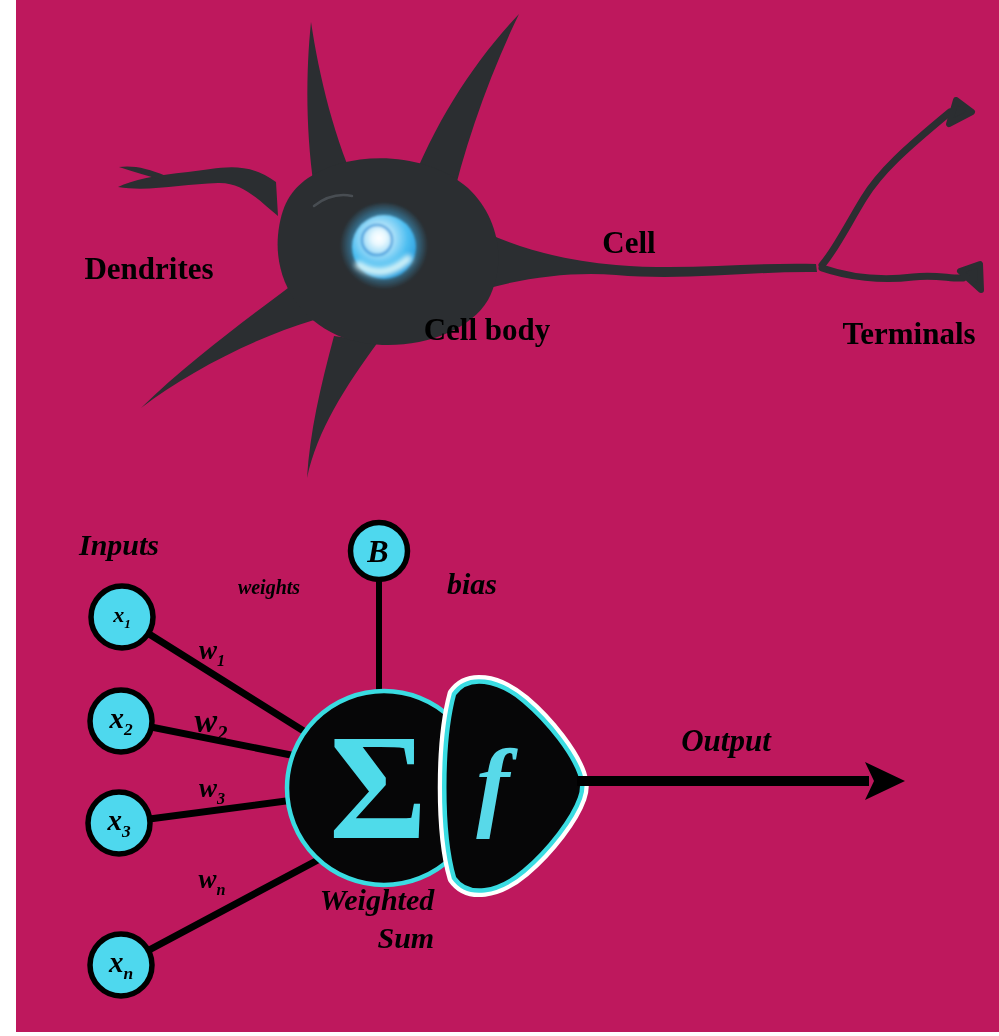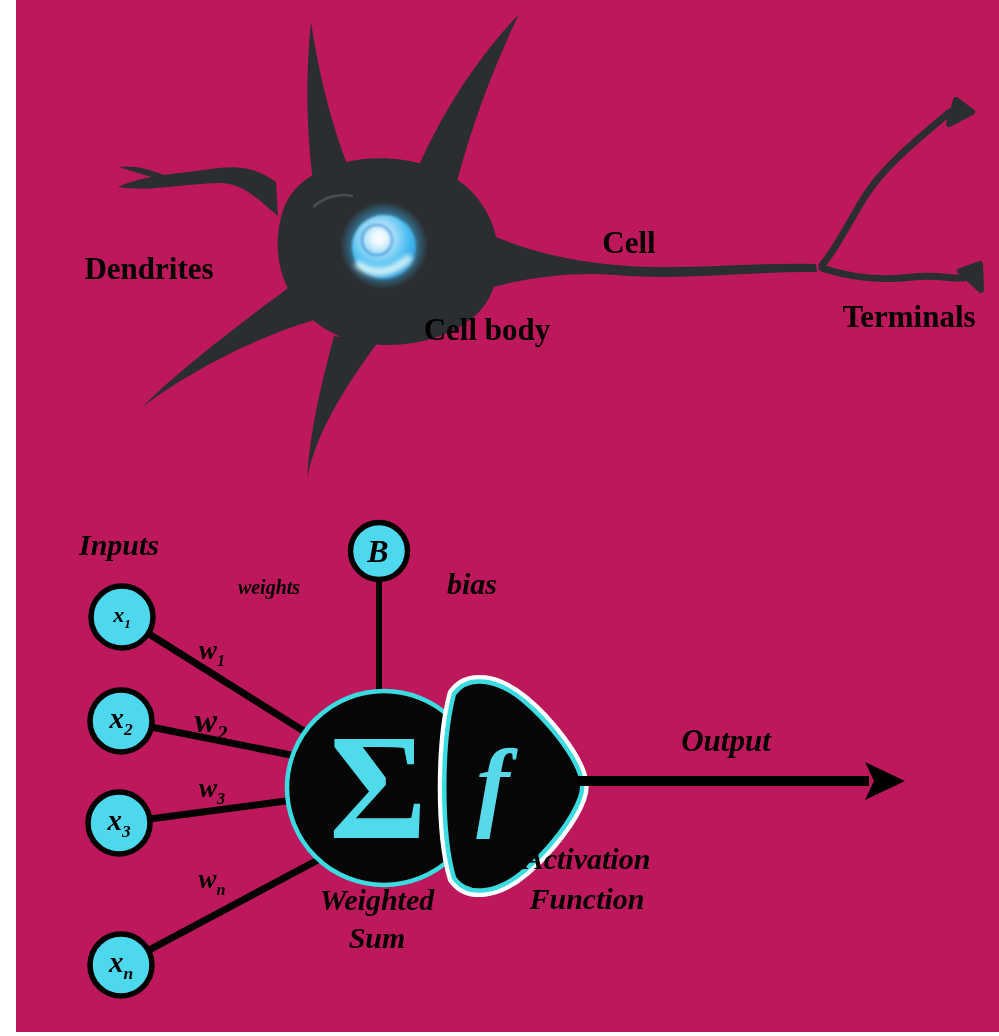--- a/index.html
+++ b/index.html
@@ -9,21 +9,21 @@
   }
   .art{position:absolute;left:0;top:0;}
   .lbl{
     position:absolute;transform:translate(-50%,-50%);
     font-weight:bold;color:#000;white-space:nowrap;line-height:1;
   }
   .it{font-style:italic;}
   .lbl sub{font-size:0.6em;font-style:italic;}
   .cap{text-align:center;}
   .cap .line{line-height:40px;}
-  .cap-ws .line{line-height:38px;}
+  .cap-ws .line{line-height:38px;text-align:right;}
   .sigma-glyph{color:#4FDBEA;}
   .f-glyph{color:#58D9E9;}
   
   .ink{fill:#2B2E31;}
   .conn{stroke:#000;stroke-width:7;stroke-linecap:round;}
   .bias-line{stroke:#000;stroke-width:6;}
   .node{fill:#4ED8EE;stroke:#000;stroke-width:5.5;}
   .blackbody{fill:#060607;stroke:#3ADCE2;stroke-width:4.5;}
   .branch{fill:none;stroke:#2B2E31;stroke-width:7;stroke-linecap:round;stroke-linejoin:round;}
   .bulb{fill:#2B2E31;stroke:#2B2E31;stroke-width:6;stroke-linejoin:round;}
@@ -107,21 +107,21 @@
       <path class="blackbody" d="M 438,694 C 425,742 425,834 438,878 C 452,898 482,893 508,871 C 534,849 557,818 564,798 C 567,790 567,782 564,774 C 557,754 534,723 508,701 C 482,679 452,674 438,694 Z"></path>
 
       <line class="out-line" x1="561" y1="781" x2="853" y2="781"></line>
       <path class="arrowhead" d="M 889,781 L 849,762 L 858,781 L 849,800 Z"></path>
     </g>
   </svg>
 
   <div class="lbl" style="left:133px;top:268px;font-size:31px;">Dendrites</div>
   <div class="lbl" style="left:471px;top:329px;font-size:31px;">Cell body</div>
   <div class="lbl" style="left:613px;top:242px;font-size:31px;">Cell</div>
-  <div class="lbl" style="left:893px;top:316px;font-size:31px;text-align:center;">Terminals</div>
+  <div class="lbl" style="left:893px;top:333px;font-size:31px;text-align:center;">Terminals</div>
 
   <div class="lbl it" style="left:103px;top:545px;font-size:30px;">Inputs</div>
   <div class="lbl it" style="left:253px;top:587px;font-size:20px;">weights</div>
   <div class="lbl it" style="left:456px;top:584px;font-size:30px;">bias</div>
   <div class="lbl it" style="left:362px;top:551px;font-size:32px;">B</div>
 
   <div class="lbl it" style="left:106px;top:617px;font-size:22px;"><span>x</span><sub>1</sub></div>
   <div class="lbl it" style="left:105px;top:721px;font-size:29px;"><span>x</span><sub>2</sub></div>
   <div class="lbl it" style="left:103px;top:823px;font-size:29px;"><span>x</span><sub>3</sub></div>
   <div class="lbl it" style="left:105px;top:965px;font-size:29px;"><span>x</span><sub>n</sub></div>
@@ -131,20 +131,16 @@
   <div class="lbl it" style="left:196px;top:791px;font-size:27px;"><span>w</span><sub>3</sub></div>
   <div class="lbl it" style="left:196px;top:882px;font-size:27px;"><span>w</span><sub>n</sub></div>
 
   <div class="lbl sigma-glyph" style="left:362px;top:787px;font-size:150px;">Σ</div>
   <div class="lbl it f-glyph" style="left:477px;top:785px;font-size:100px;">f</div>
 
   <div class="lbl it cap cap-ws" style="left:361px;top:919px;font-size:30px;">
     <div class="line">Weighted</div>
     <div class="line">Sum</div>
   </div>
-  <div class="lbl it cap" style="left:571px;top:879px;font-size:30px;">
-    <div class="line">Activation</div>
-    <div class="line">Function</div>
-  </div>
 
   <div class="lbl it" style="left:710px;top:740px;font-size:31px;">Output</div>
 
 </div>
 
 </body></html>

